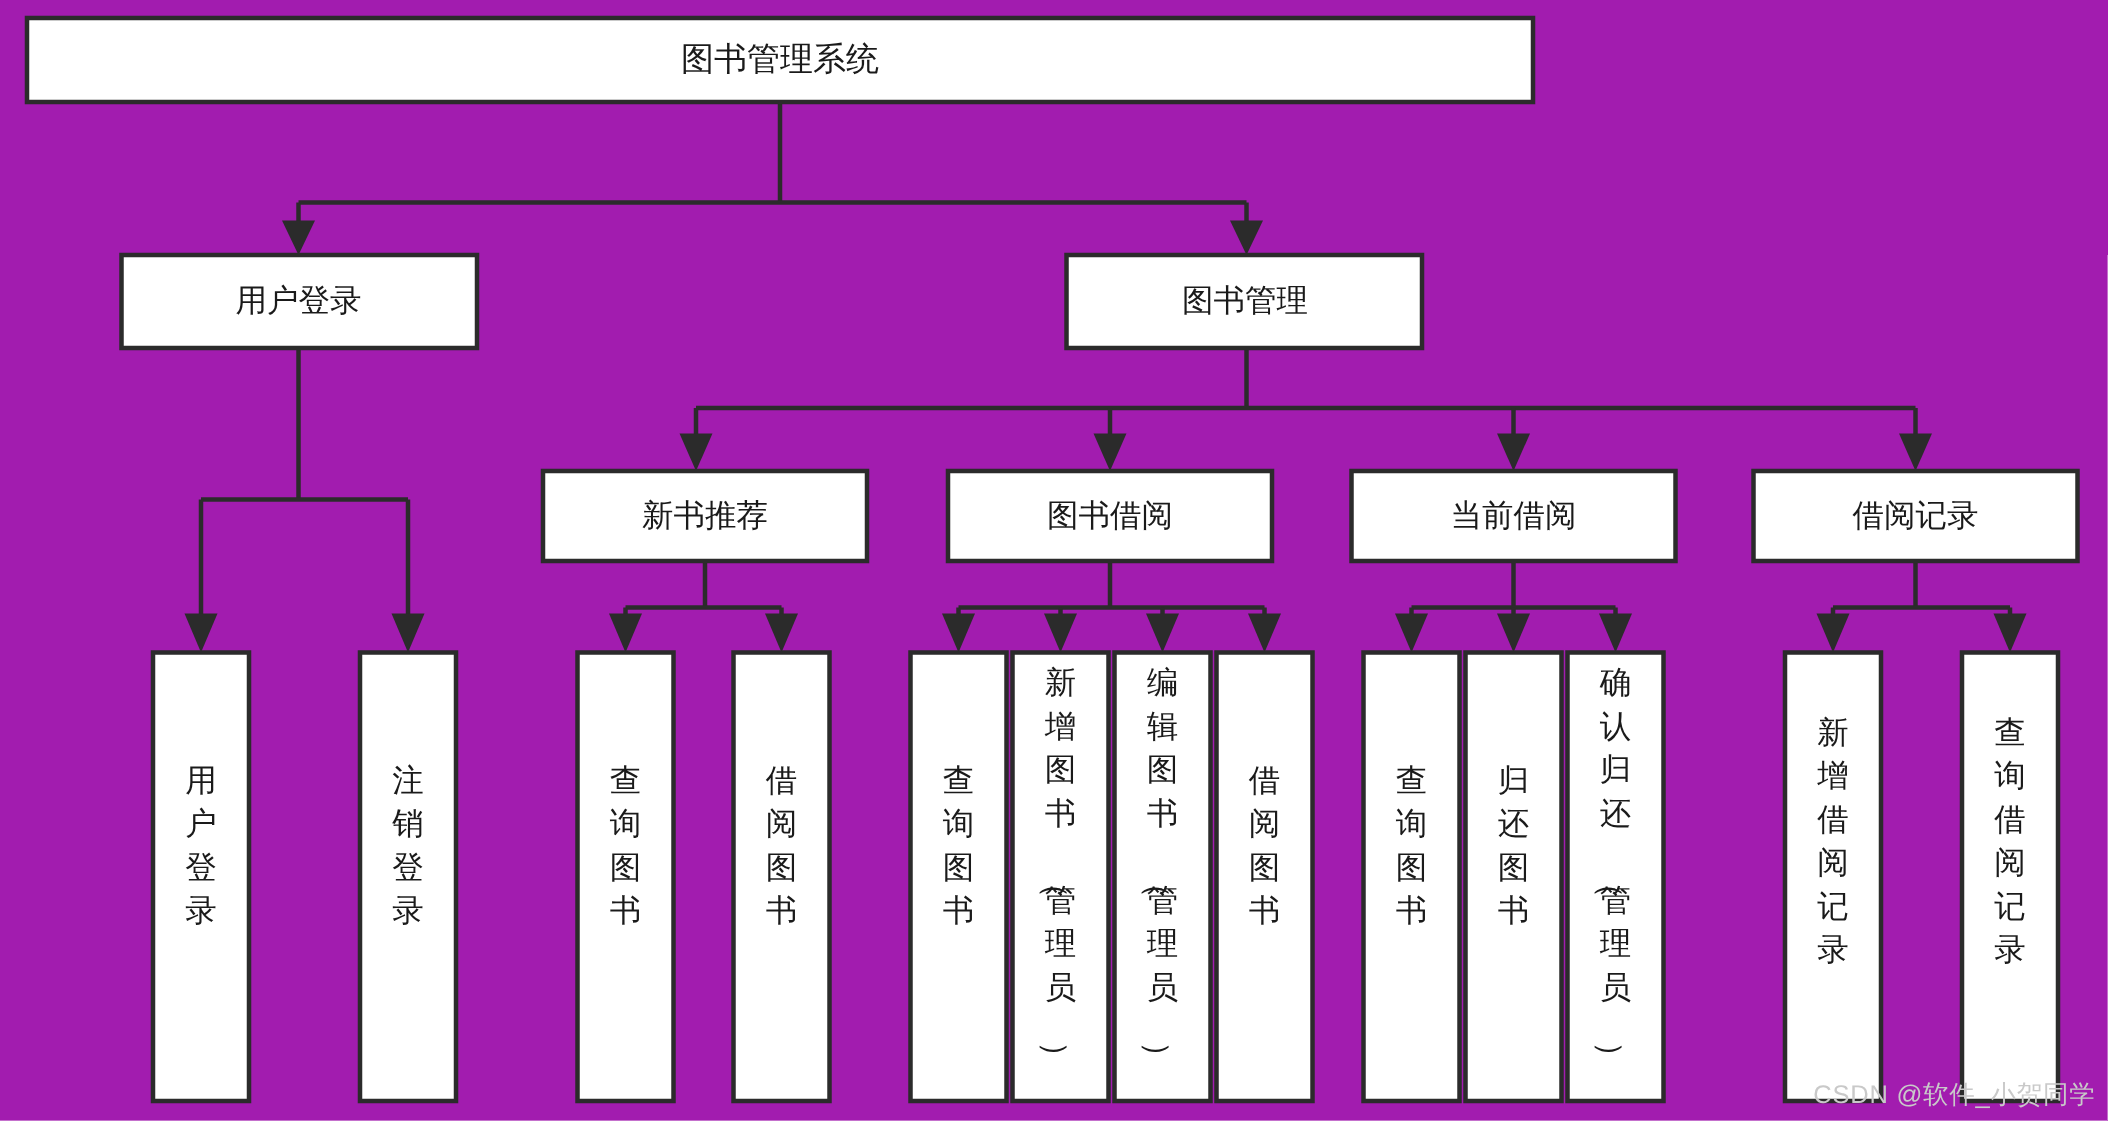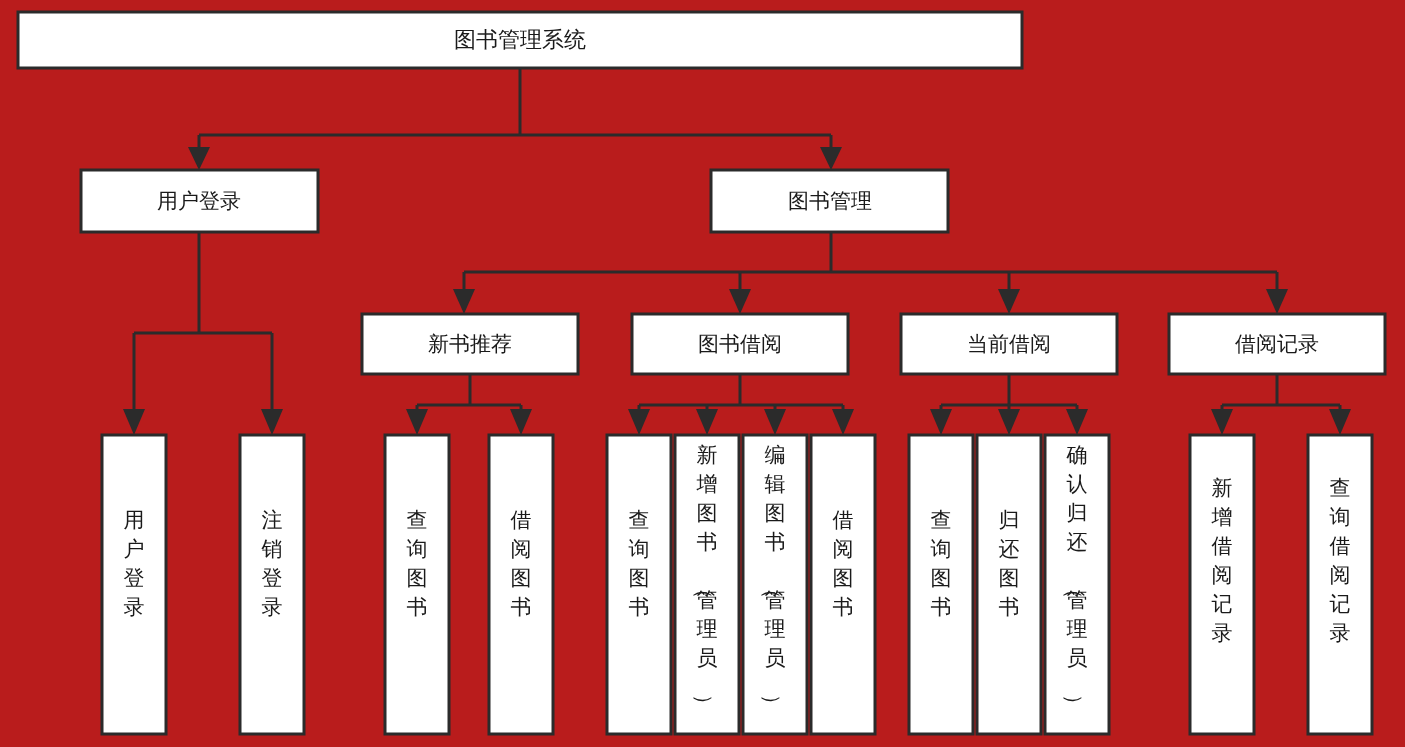--- a/index.html
+++ b/index.html
@@ -10,21 +10,21 @@
   body {
     width: 1405px;
     height: 747px;
     font-family: "Liberation Sans", "DejaVu Sans", sans-serif;
     overflow: hidden;
   }
   #diagram-root {
     position: relative;
     width: 1405px;
     height: 747px;
-    background: #b91c1c;
+    background: #a21caf;
   }
   svg.diagram-canvas {
     position: absolute;
     top: 0;
     left: 0;
     width: 1405px;
     height: 747px;
     display: block;
   }
   .node-box {
@@ -237,13 +237,14 @@
       <rect class="node-box" x="1190" y="435" width="64" height="299"></rect>
       <text class="leaf-label" x="1222" y="495"><tspan x="1222" y="495">新</tspan><tspan x="1222" y="524">增</tspan><tspan x="1222" y="553">借</tspan><tspan x="1222" y="582">阅</tspan><tspan x="1222" y="611">记</tspan><tspan x="1222" y="640">录</tspan></text>
     </g>
     <g>
       <rect class="node-box" x="1308" y="435" width="64" height="299"></rect>
       <text class="leaf-label" x="1340" y="495"><tspan x="1340" y="495">查</tspan><tspan x="1340" y="524">询</tspan><tspan x="1340" y="553">借</tspan><tspan x="1340" y="582">阅</tspan><tspan x="1340" y="611">记</tspan><tspan x="1340" y="640">录</tspan></text>
     </g>
 
   </svg>
 
+  <div class="watermark">CSDN @软件_小贺同学</div>
 </div>
 
 </body></html>

